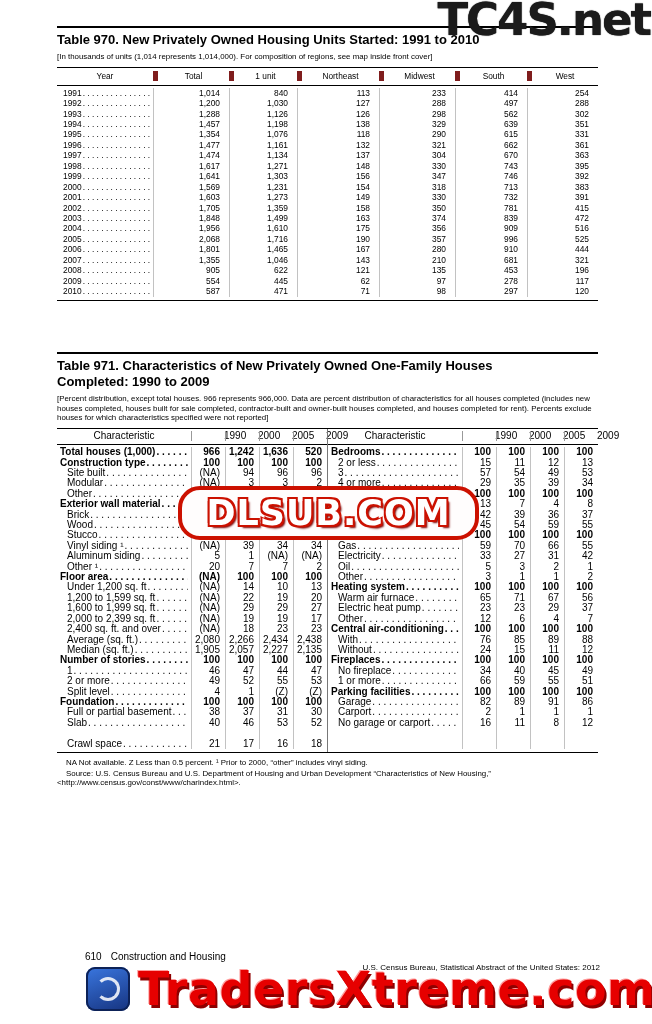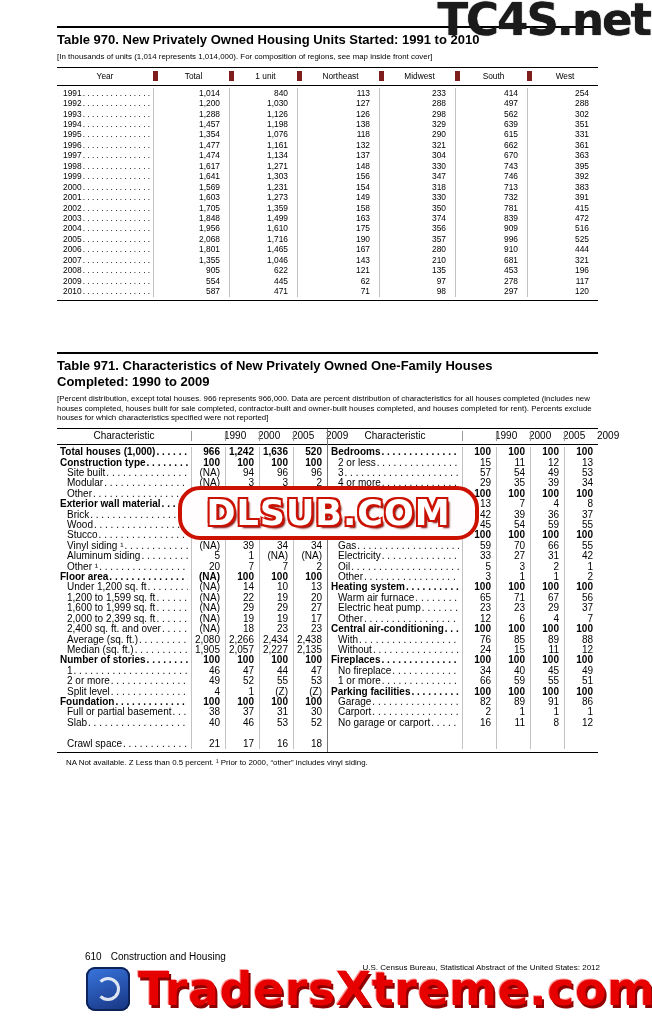--- a/index.html
+++ b/index.html
@@ -1027,20 +1027,21 @@
               <span class="val"></span>
               <span class="val"></span>
             </div>
 
         </div>
       </div>
 
     </div>
 
     <p class="source">NA Not available. Z Less than 0.5 percent. ¹ Prior to 2000, “other” includes vinyl siding.</p>
+    <p class="source">Source: U.S. Census Bureau and U.S. Department of Housing and Urban Development “Characteristics of New Housing,” &lt;http://www.census.gov/const/www/charindex.html&gt;.</p>
   </section>
 
   <div class="wm-mid">
     <span class="wm-mid-text">DLSUB.COM</span>
   </div>
 
   <div class="footer-left">
     <span class="pagenum">610</span><span>Construction and Housing</span>
   </div>
   <div class="footer-right">U.S. Census Bureau, Statistical Abstract of the United States: 2012</div>

